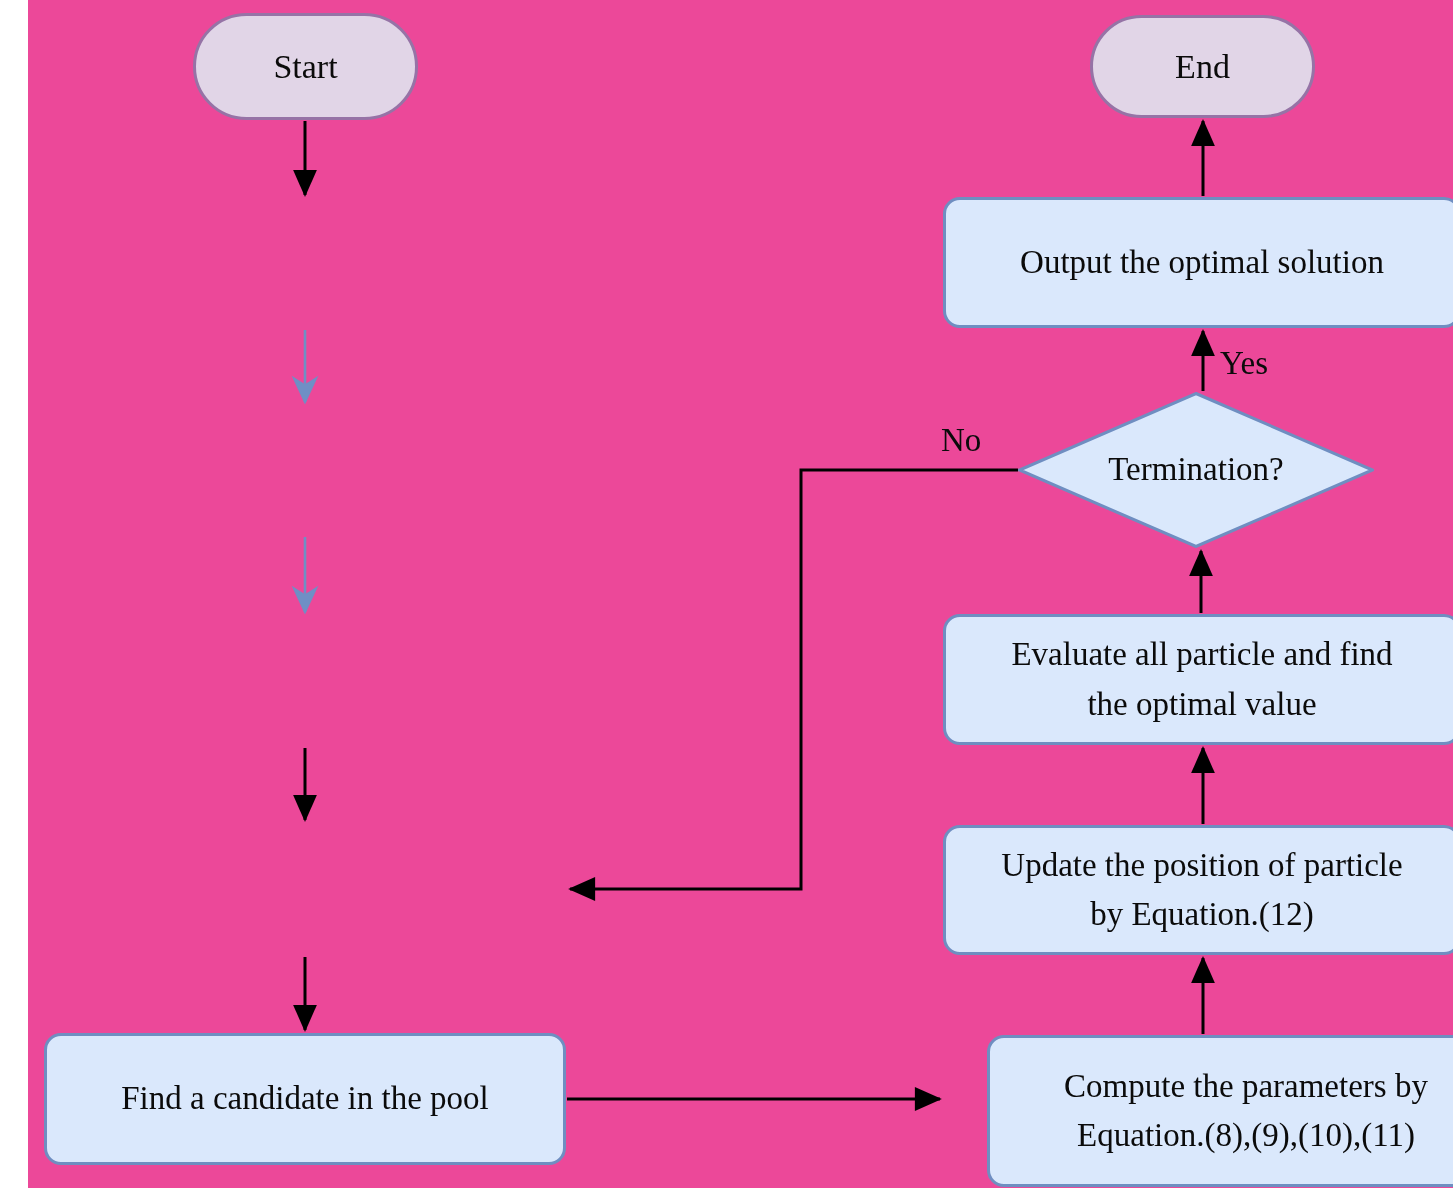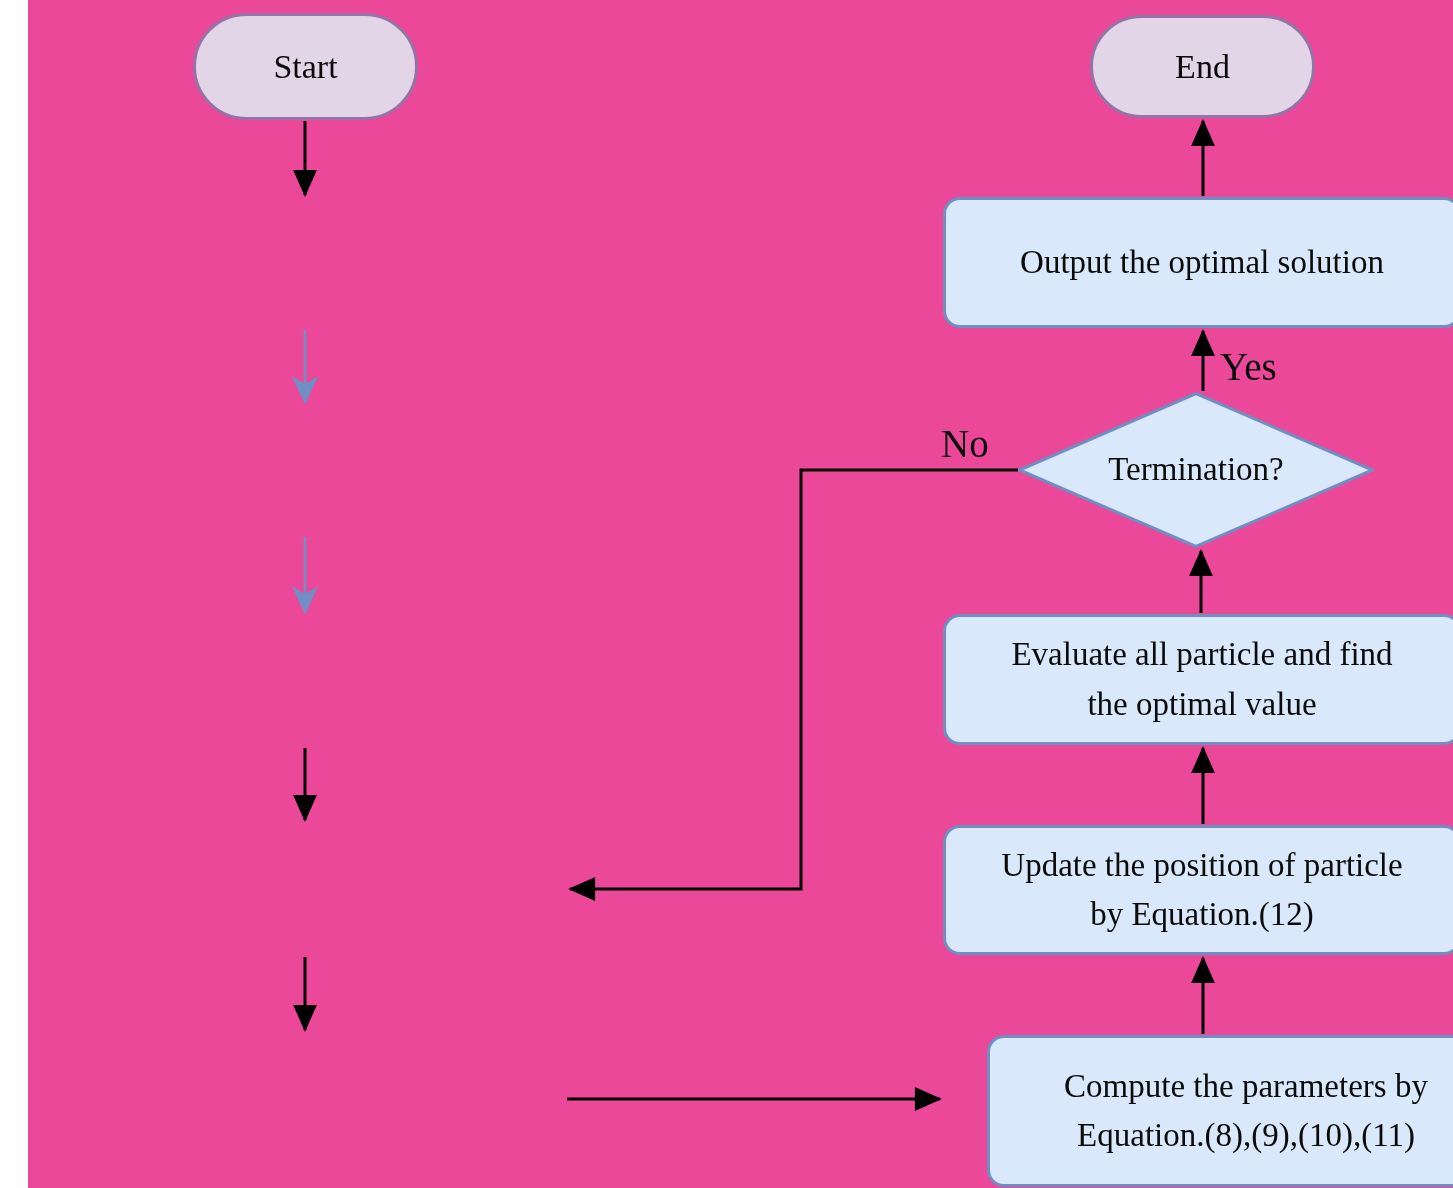--- a/index.html
+++ b/index.html
@@ -58,21 +58,21 @@
     font-size: 33px;
     line-height: 1.5;
     white-space: pre-line;
     padding: 0 6px;
   }
   .terminal .node-label {
     font-size: 34px;
   }
   .edge-label {
     position: absolute;
-    font-size: 39px;
+    font-size: 33px;
     line-height: 1;
     white-space: nowrap;
   }
 </style>
 </head>
 <body>
 
 <div id="canvas">
 
   <svg id="connector-layer" width="1453" height="1188" viewBox="0 0 1453 1188">
@@ -100,20 +100,23 @@
   </svg>
 
   <div class="node terminal" style="left:165px; top:13px; width:225px; height:107px;">
     <span class="node-label">Start</span>
   </div>
 
 
 
 
 
+  <div class="node process" style="left:16px; top:1033px; width:522px; height:132px;">
+    <span class="node-label">Find a candidate in the pool</span>
+  </div>
 
   <div class="node process" style="left:915px; top:197px; width:518px; height:131px;">
     <span class="node-label">Output the optimal solution</span>
   </div>
 
   <div class="node terminal" style="left:1062px; top:15px; width:225px; height:103px;">
     <span class="node-label">End</span>
   </div>
 
   <div class="node decision" style="left:990px; top:392px; width:356px; height:156px;">

